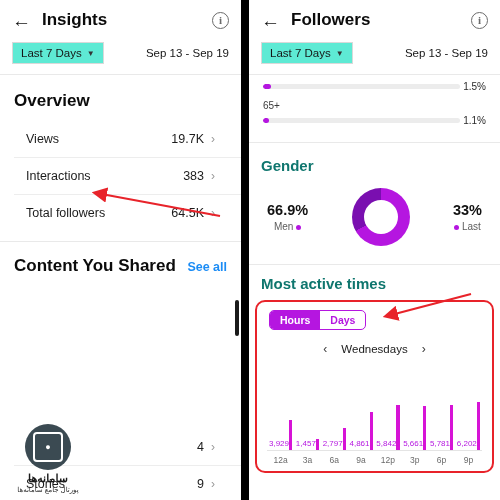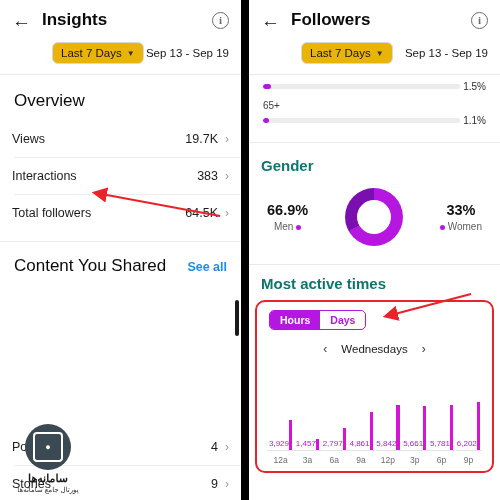--- a/index.html
+++ b/index.html
@@ -47,38 +47,38 @@
     justify-content: center; font-size: 11px; color: #6b6b6b;
     font-family: "Liberation Serif", serif; font-weight: bold;
   }
 
   
   .date-row {
     display: flex; align-items: center; justify-content: space-between;
     padding: 6px 12px 10px 12px;
   }
   .chip {
-    border: 1px solid #d9d9d9; border-radius: 6px;
+    border: 1px solid #d9d9d9; border-radius: 0;
     padding: 4px 8px; font-size: 11.5px; color: #161616;
     display: inline-flex; align-items: center; gap: 5px;
-    background: #eab308; cursor: pointer; margin-left: 40px;
+    background: #5eead4; cursor: pointer;
   }
   .chip .caret { font-size: 8px; color: #333; }
   .date-range { font-size: 11.5px; color: #161616; font-weight: normal; }
 
   .sep { height: 1px; background: #e9e9e9; width: 100%; }
 
   
   .section-title {
-    font-size: 17px; font-weight: normal; color: #0b0b0b;
+    font-size: 17px; font-weight: bold; color: #0b0b0b;
     padding: 16px 14px 10px 14px;
   }
   .row {
     display: flex; align-items: center; justify-content: space-between;
-    padding: 11px 12px; cursor: pointer;
+    padding: 11px 26px; cursor: pointer;
   }
   .row-label { font-size: 12.5px; color: #1c1c1c; }
   .row-right { display: flex; align-items: center; gap: 7px; margin-left: 36px; }
   .row-value { font-size: 12.5px; color: #1c1c1c; }
   .chev { color: #9a9a9a; font-size: 12px; }
   .row-sep { height: 1px; background: #ededed; margin-left: 14px; }
 
   .see-all { font-size: 12.5px; color: #1b8cf5; font-weight: bold; cursor: pointer; }
   .title-row {
     display: flex; align-items: baseline; justify-content: space-between;
@@ -333,21 +333,21 @@
         <div class="gender-name">
           <span>Men</span>
           <span class="dot"></span>
         </div>
       </div>
       <div class="donut"></div>
       <div class="gender-side">
         <div class="gender-pct">33%</div>
         <div class="gender-name">
           <span class="dot"></span>
-          <span>Women</span>
+          <span>Last</span>
         </div>
       </div>
     </div>
 
     <div class="sep"></div>
 
     <div class="mat-title">Most active times</div>
 
     <div class="mat-box">
       <div class="toggle">

